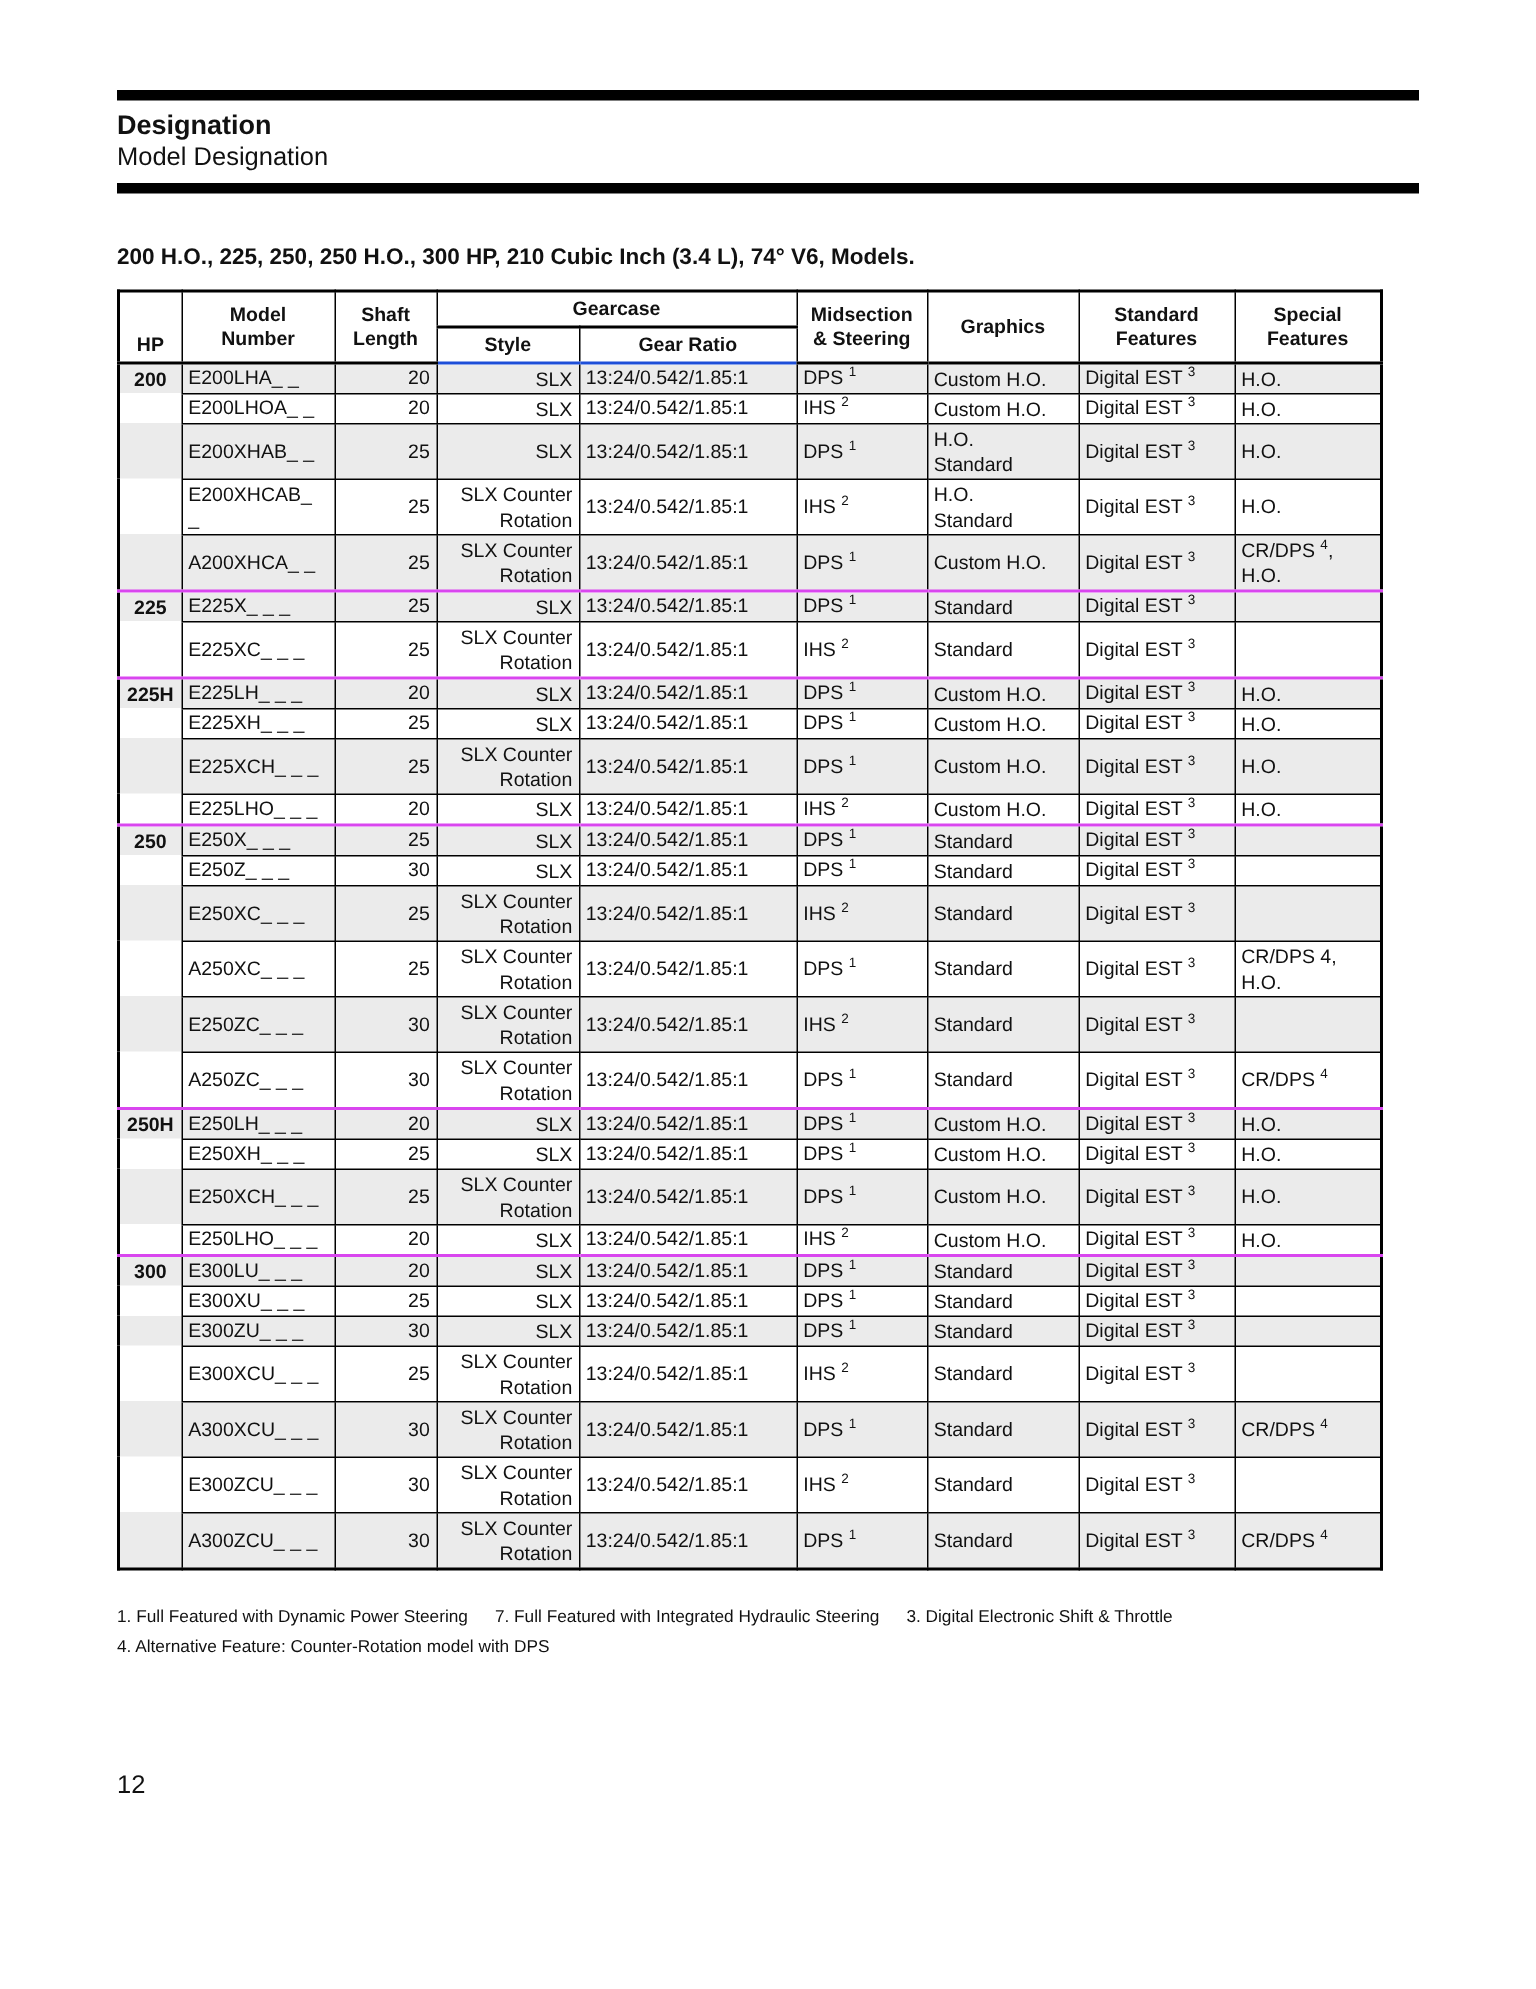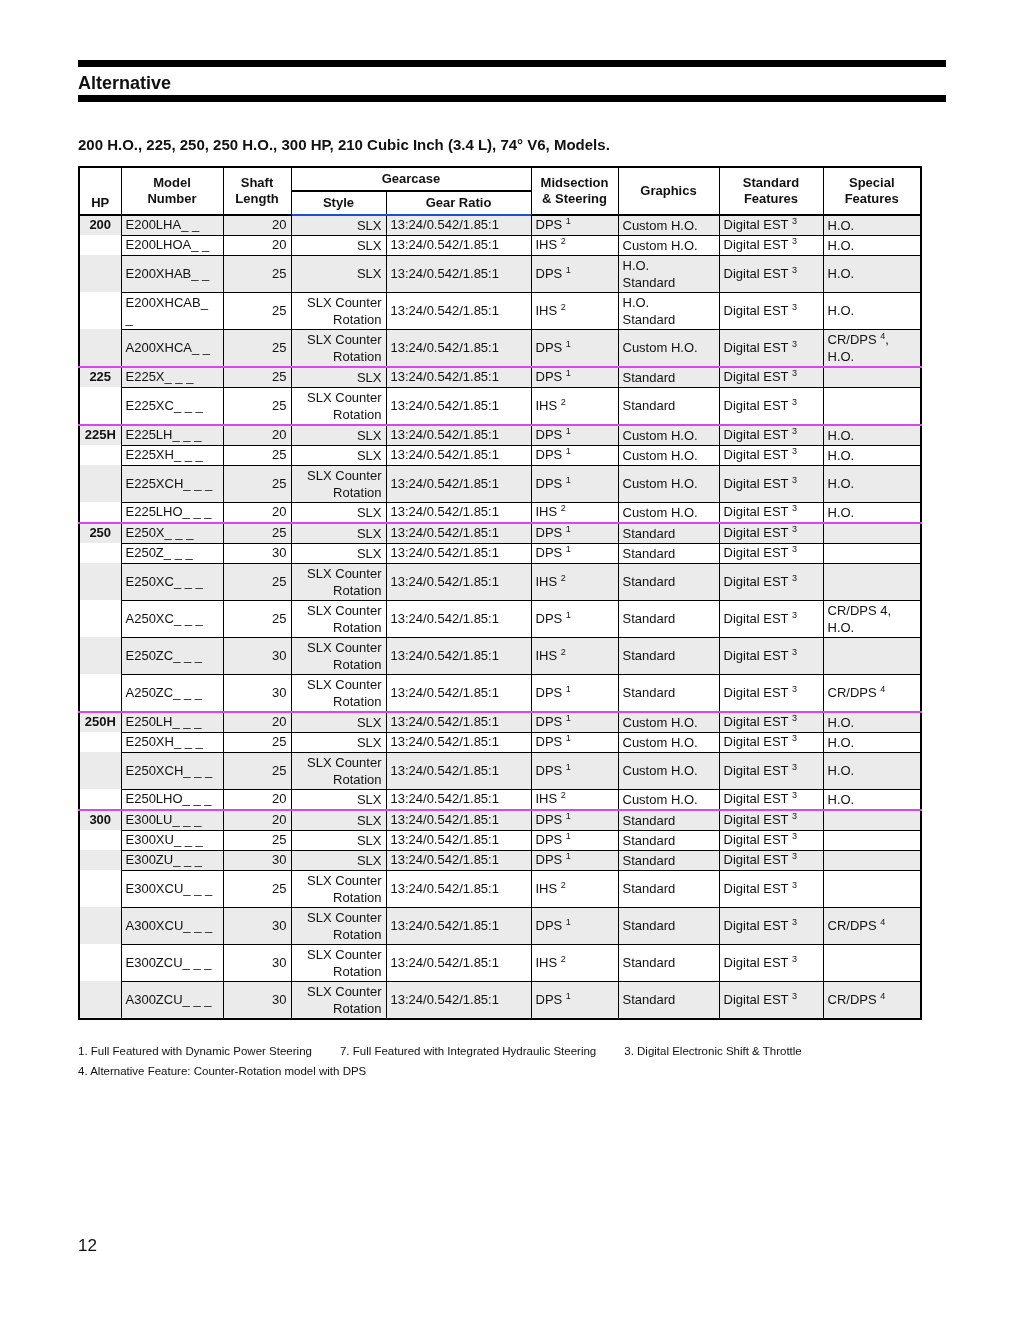--- a/index.html
+++ b/index.html
@@ -32,29 +32,30 @@
   th.h-hp { vertical-align:bottom; padding-bottom:2px; }
   tbody td { height:20px; line-height:16px; }
   tbody tr.shaded { background:var(--stripe, #ebebeb); }
   tbody tr.group-start td { border-top:2px solid #d946ef; }
   td.c-hp { font-weight:bold; text-align:center; padding:1px 2px; }
   td.c-hp.no-top { border-top:hidden; }
   td.c-shaft, td.c-style { text-align:right; }
   td.c-style, td.c-graphics, td.c-special { white-space:pre-line; line-height:17px; }
   sup { font-size:9px; line-height:0; }
   .footnotes { margin-top:21px; font-size:11.5px; line-height:20px; }
-  .fn-line1 { display:flex; gap:28px; }
-  .page-number { position:absolute; left:78px; top:1236px; font-size:17px; }
+  .fn-line1 { display:flex; gap:18px; }
+  .page-number { position:absolute; left:78px; top:1180px; font-size:17px; }
 </style>
 </head>
 <body>
 
 <div class="content">
   <div class="rule rule-top"></div>
-  <div class="section-heading">Alternative</div>
+  <div class="section-heading">Designation</div>
+  <div class="section-subheading">Model Designation</div>
   <div class="rule"></div>
   <div class="table-title">200 H.O., 225, 250, 250 H.O., 300 HP, 210 Cubic Inch (3.4 L), 74° V6, Models.</div>
 
   <table class="model-table">
     <colgroup>
       <col style="width:42px">
         <col style="width:102px">
         <col style="width:68px">
       <col style="width:95px">
         <col style="width:145px">

